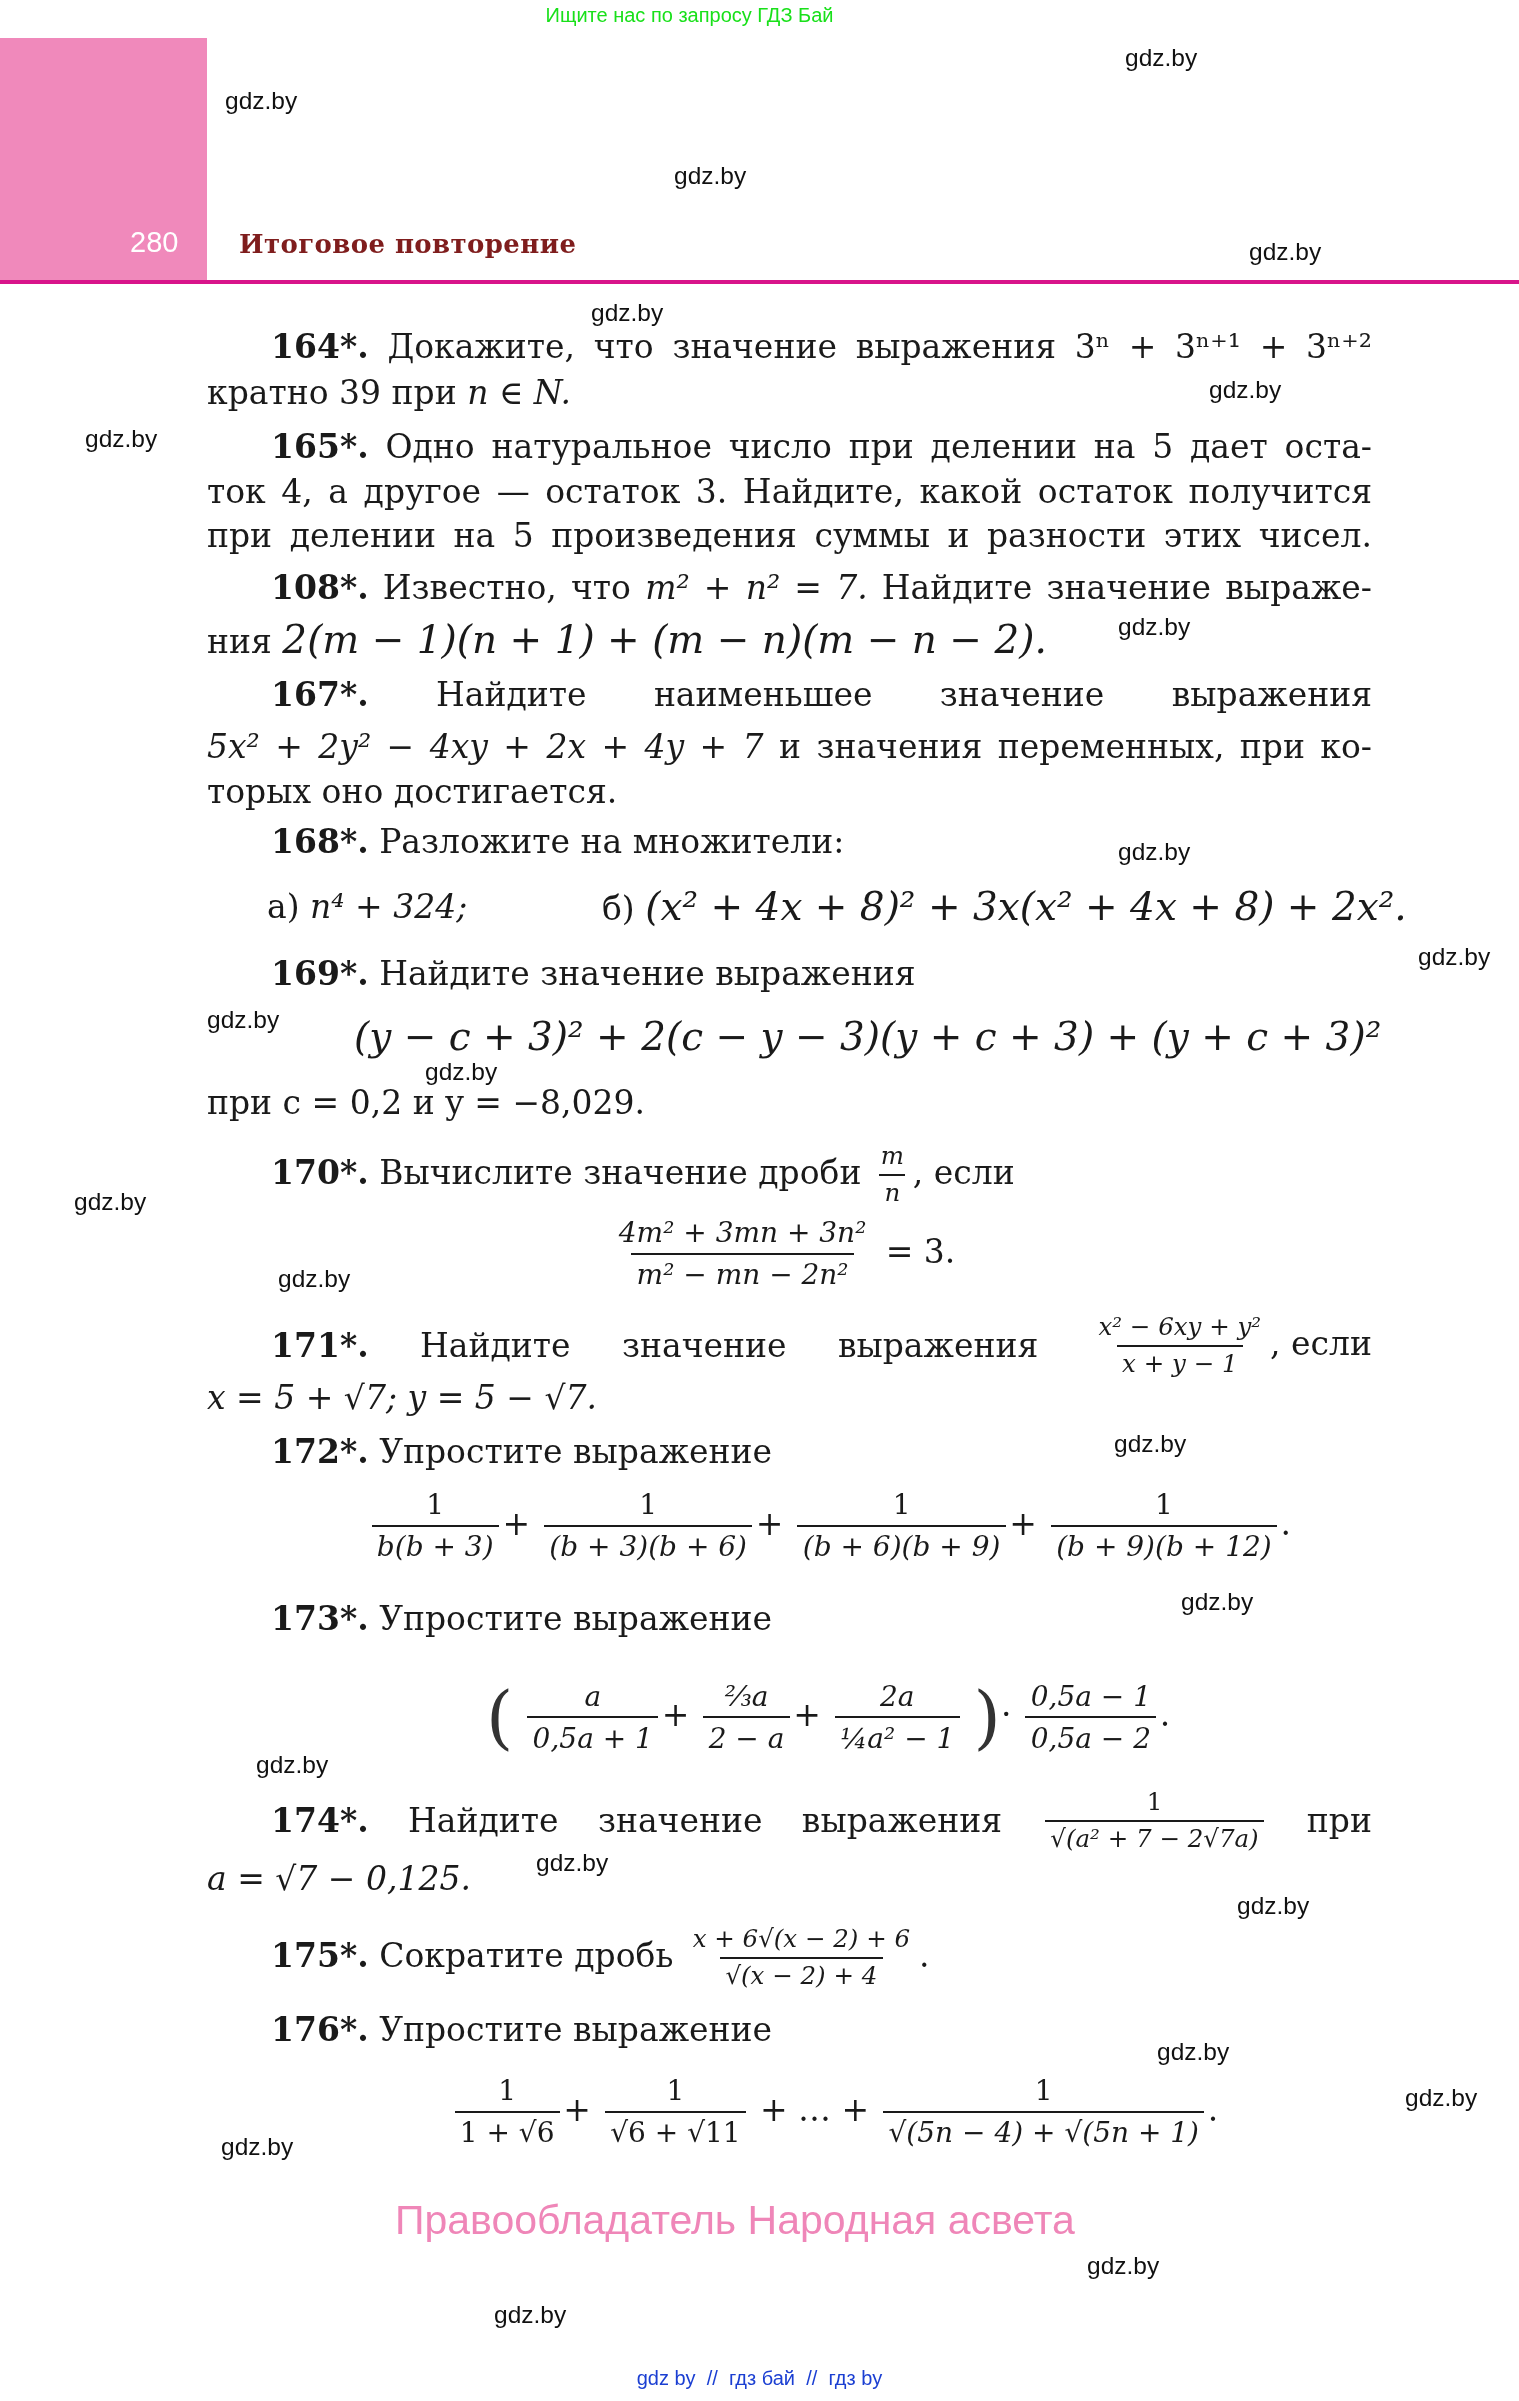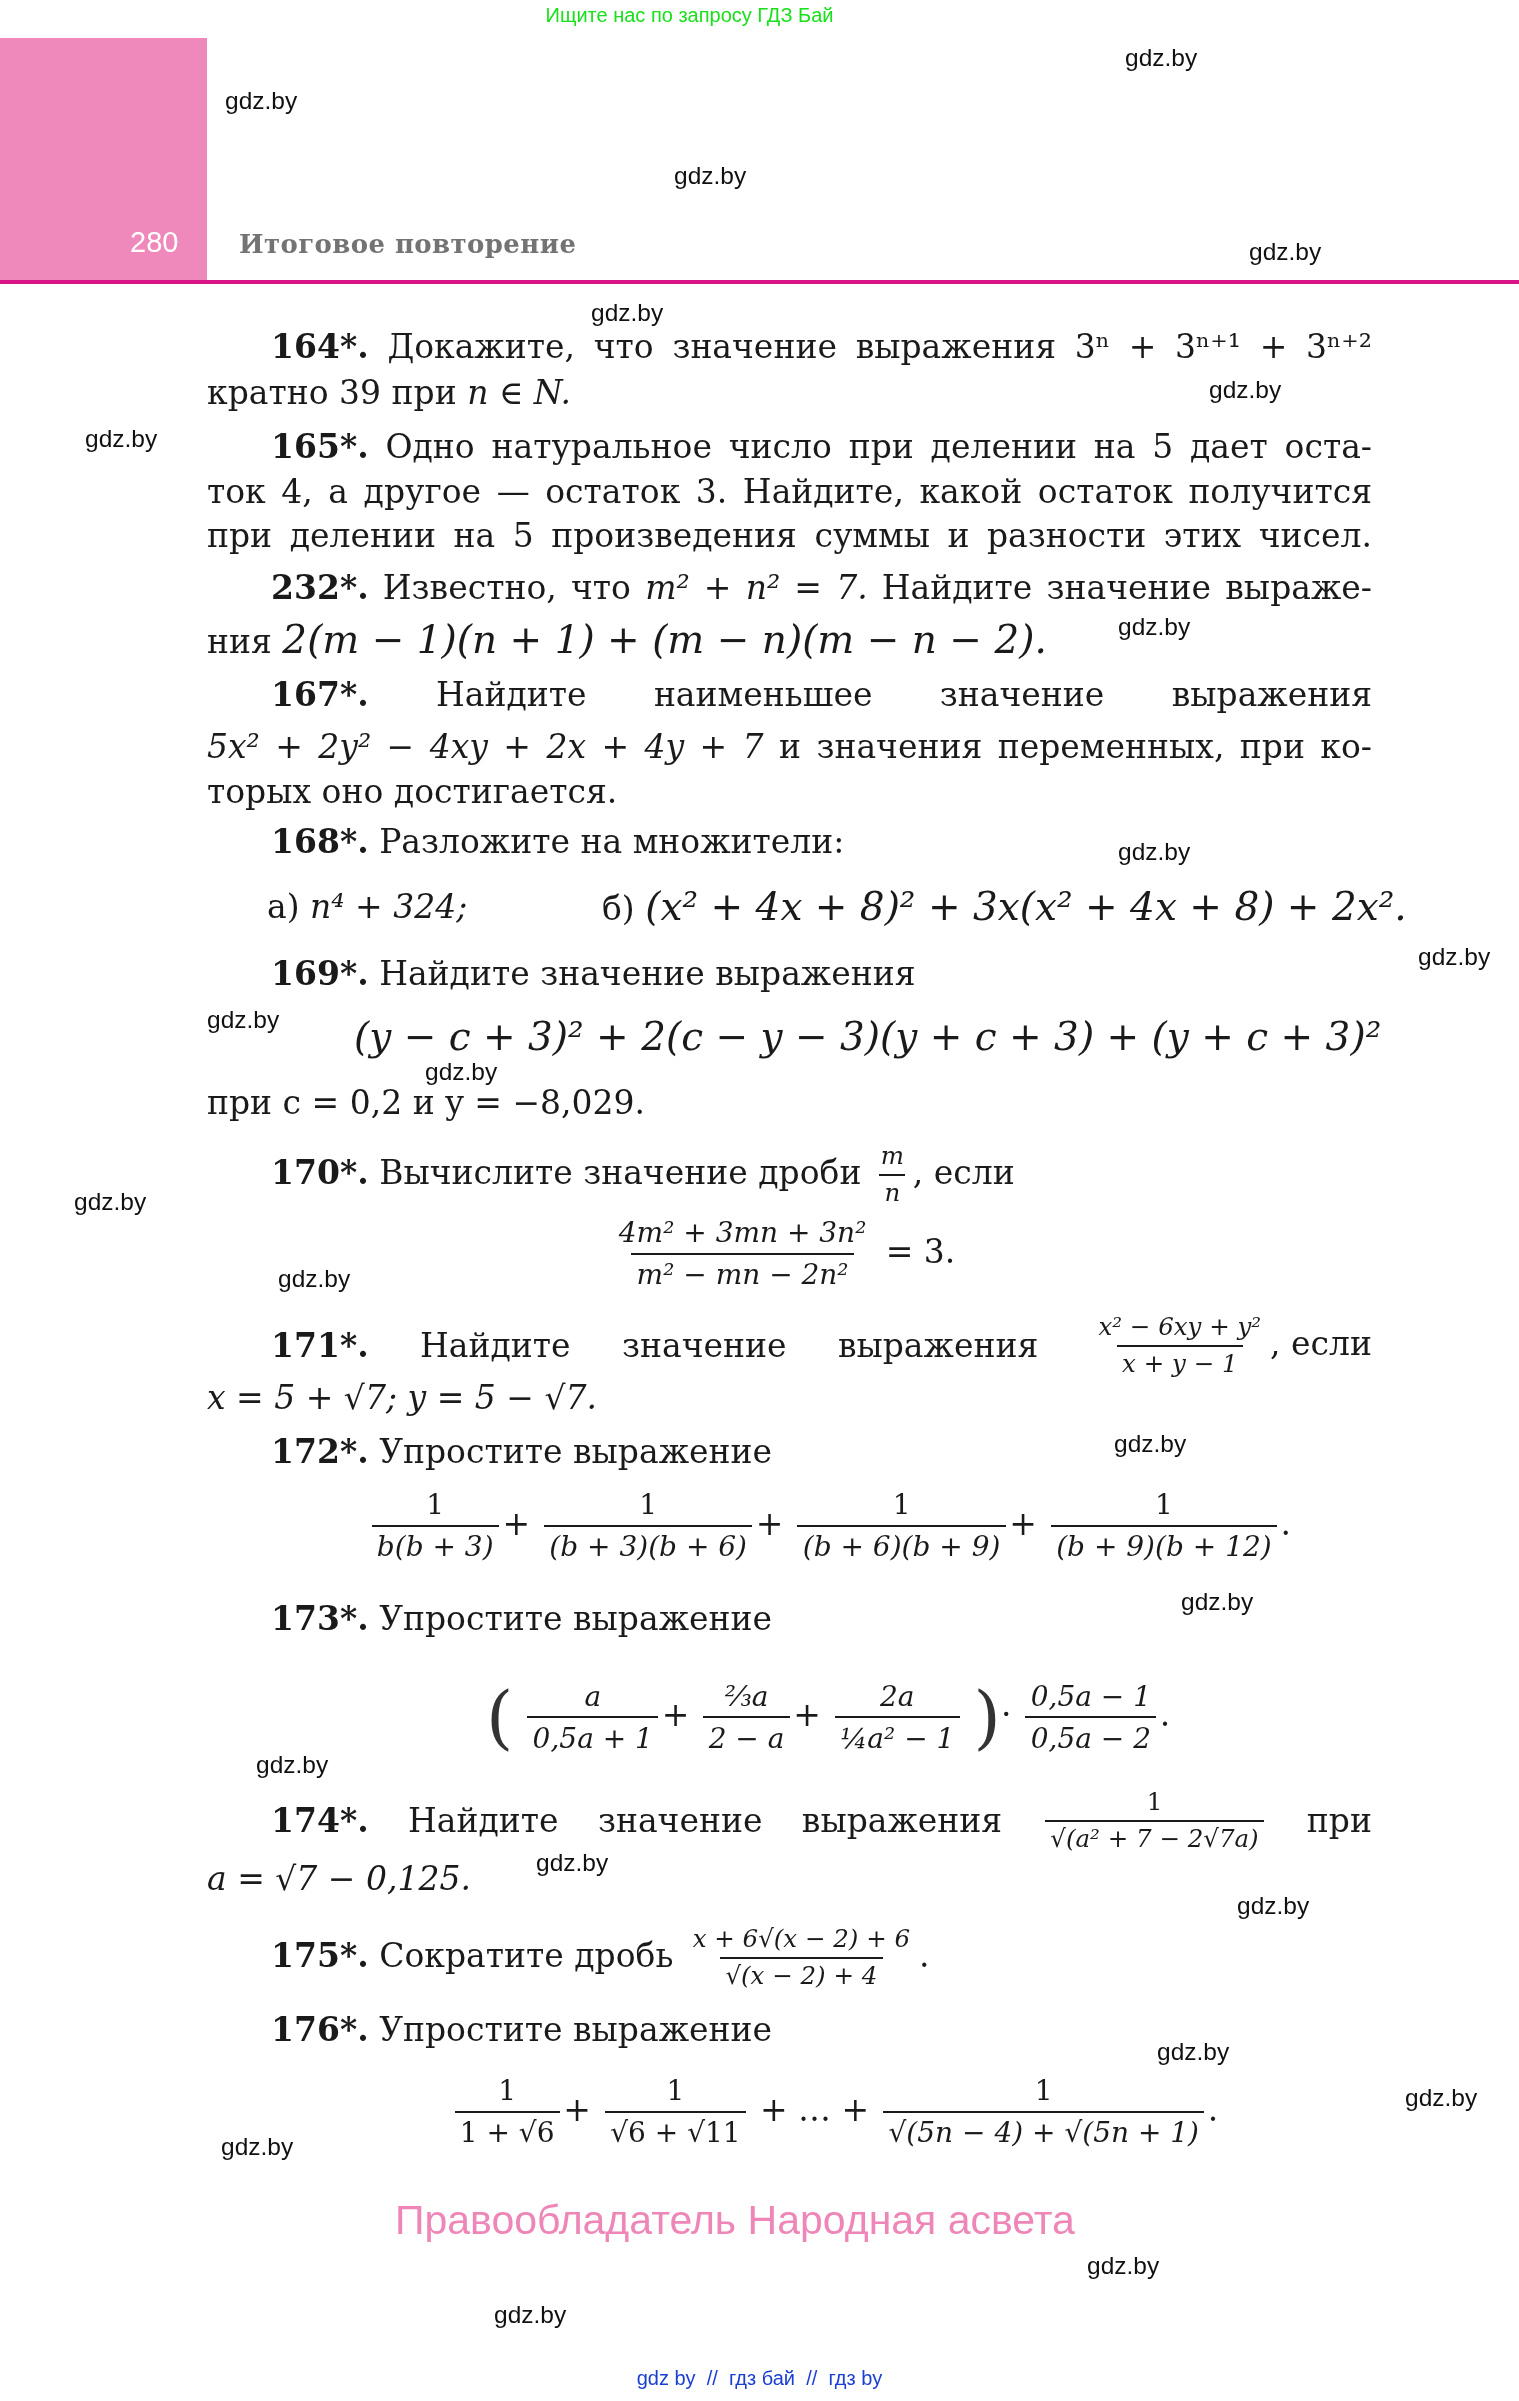--- a/index.html
+++ b/index.html
@@ -2,21 +2,21 @@
 <html style="font-size:14px"><head>
 <meta charset="utf-8">
 <style>
   html,body{margin:0;padding:0;}
   body{width:1519px;height:2401px;position:relative;background:#ffffff;overflow:hidden;
        font-family:"DejaVu Serif","Liberation Serif",serif;color:#1a1a1a;}
   .abs{position:absolute;white-space:nowrap;}
   .banner{left:0;width:1379px;top:3.5px;text-align:center;font-family:"Liberation Sans",sans-serif;font-size:20px;color:#19e01a;}
   .pinkblock{left:0;top:38px;width:207px;height:242px;background:#f089bb;}
   .pagenum{left:130px;top:226px;font-family:"Liberation Sans",sans-serif;font-weight:normal;font-size:29px;color:#ffffff;}
-  .chapter{left:239px;top:229px;font-family:"DejaVu Serif",serif;font-weight:bold;font-size:26px;color:#737373;letter-spacing:0.4px;}
+  .chapter{left:239px;top:229px;font-family:"DejaVu Serif",serif;font-weight:bold;font-size:26px;color:#7f1d1d;letter-spacing:0.4px;}
   .rule{left:0;top:280px;width:1519px;height:4.4px;background:#d8148a;}
   .wm{position:absolute;font-family:"Liberation Sans",sans-serif;font-size:24.5px;color:#111;white-space:nowrap;}
   .line{position:absolute;left:207px;width:1165px;font-size:33px;line-height:40px;white-space:nowrap;}
   .ind{left:271px;width:1101px;}
   .just{text-align:justify;text-align-last:justify;}
   .num{font-weight:bold;}
   i{font-style:italic;}
   .frac{display:inline-flex;flex-direction:column;align-items:center;vertical-align:middle;margin:0 3.5px;}
   .frac .n{padding:0 5.3px 3.5px;font-size:28px;line-height:33px;}
   .frac .d{border-top:2.2px solid #1a1a1a;padding:3.5px 5.3px 0;font-size:28px;line-height:33px;}
@@ -72,21 +72,21 @@
 </div>
 
 <div class="line ind just" style="top:427px">
   <span class="num">165*.</span>
   <span>Одно натуральное число при делении на 5 дает оста-</span>
 </div>
 <div class="line just" style="top:472px">ток 4, а другое — остаток 3. Найдите, какой остаток получится</div>
 <div class="line just" style="top:516px">при делении на 5 произведения суммы и разности этих чисел.</div>
 
 <div class="line ind just" style="top:568px">
-  <span class="num">232*.</span>
+  <span class="num">108*.</span>
   <span>Известно, что</span>
   <i>m² + n² = 7.</i>
   <span>Найдите значение выраже-</span>
 </div>
 <div class="line" style="top:620px">
   <span>ния</span>
   <i class="big">2(m − 1)(n + 1) + (m − n)(m − n − 2).</i>
 </div>
 
 <div class="line ind just" style="top:675px">

